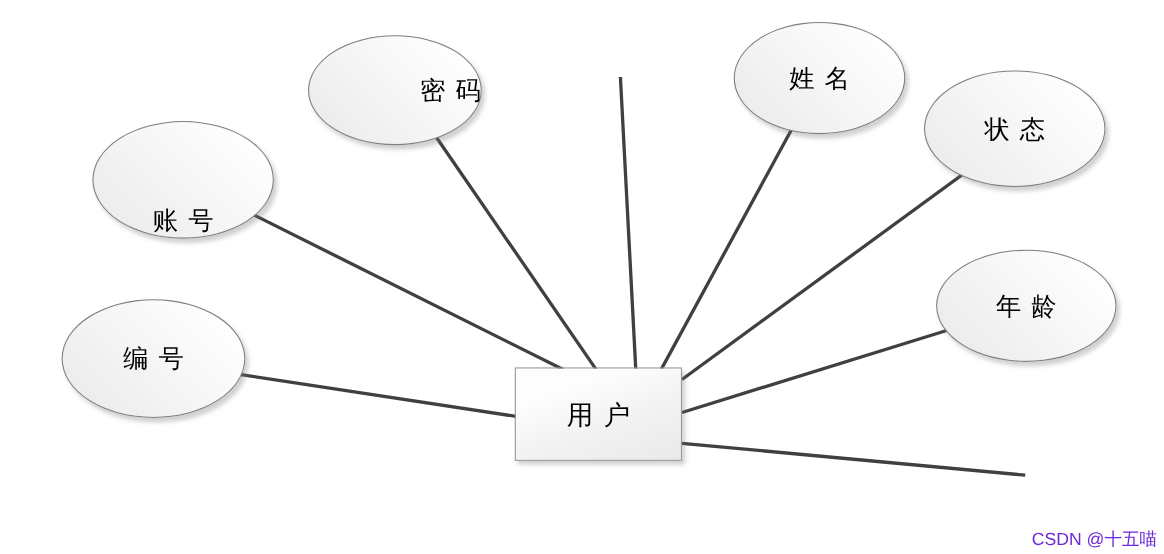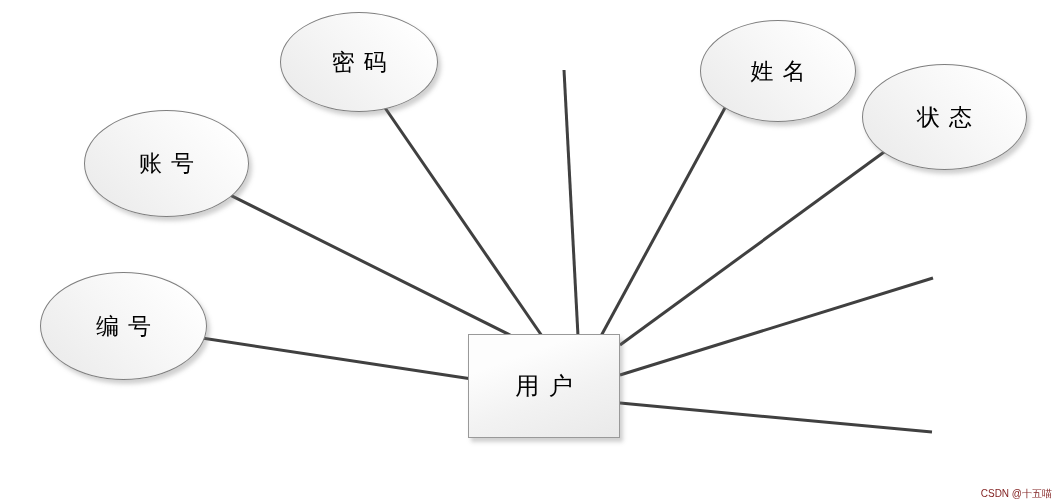--- a/index.html
+++ b/index.html
@@ -54,63 +54,66 @@
   }
   .entity .node-label {
     font-size: 24px;
   }
   .watermark {
     position: absolute;
     right: 6px;
     bottom: 3px;
     z-index: 3;
     font-family: "Liberation Sans", "DejaVu Sans", sans-serif;
-    font-size: 10px;
-    color: #7f1d1d;
+    font-size: 16px;
+    color: #6d28d9;
     white-space: nowrap;
   }
 </style>
 </head>
 <body>
 
 <div class="stage">
 
   <svg class="connectors" viewBox="0 0 1058 504" xmlns="http://www.w3.org/2000/svg">
     <line x1="123" y1="326" x2="472" y2="379"></line>
     <line x1="166" y1="163" x2="512" y2="336"></line>
     <line x1="359" y1="70" x2="542" y2="336"></line>
     <line x1="564" y1="70" x2="578" y2="336"></line>
     <line x1="745" y1="71" x2="601" y2="336"></line>
     <line x1="932" y1="117" x2="620" y2="345"></line>
     <line x1="933" y1="278" x2="620" y2="375"></line>
     <line x1="932" y1="432" x2="620" y2="403"></line>
   </svg>
 
-  <div class="node ellipse" style="left:40px;  top:272px; width:167px; height:108px;">
+  <div class="node ellipse" style="left:56px;  top:272px; width:167px; height:108px;">
     <span class="node-label">编号</span>
   </div>
 
-  <div class="node ellipse" style="left:84px;  top:110px; width:165px; height:107px;">
+  <div class="node ellipse" style="left:84px;  top:110px; width:165px; height:107px;align-items:flex-end;">
     <span class="node-label">账号</span>
   </div>
 
-  <div class="node ellipse" style="left:280px; top:12px;  width:158px; height:100px;">
+  <div class="node ellipse" style="left:280px; top:32px;  width:158px; height:100px;justify-content:flex-end;">
     <span class="node-label">密码</span>
   </div>
 
 
-  <div class="node ellipse" style="left:700px; top:20px;  width:156px; height:102px;">
+  <div class="node ellipse" style="left:667px; top:20px;  width:156px; height:102px;">
     <span class="node-label">姓名</span>
   </div>
 
-  <div class="node ellipse" style="left:862px; top:64px;  width:165px; height:106px;">
+  <div class="node ellipse" style="left:840px; top:64px;  width:165px; height:106px;">
     <span class="node-label">状态</span>
   </div>
 
+  <div class="node ellipse" style="left:851px; top:227px; width:164px; height:102px;">
+    <span class="node-label">年龄</span>
+  </div>
 
 
-  <div class="node entity" style="left:468px; top:334px; width:152px; height:104px;">
+  <div class="node entity" style="left:468px; top:334px; width:152px; height:85px;">
     <span class="node-label">用户</span>
   </div>
 
   <div class="watermark">CSDN @十五喵</div>
 
 </div>
 
 </body></html>

